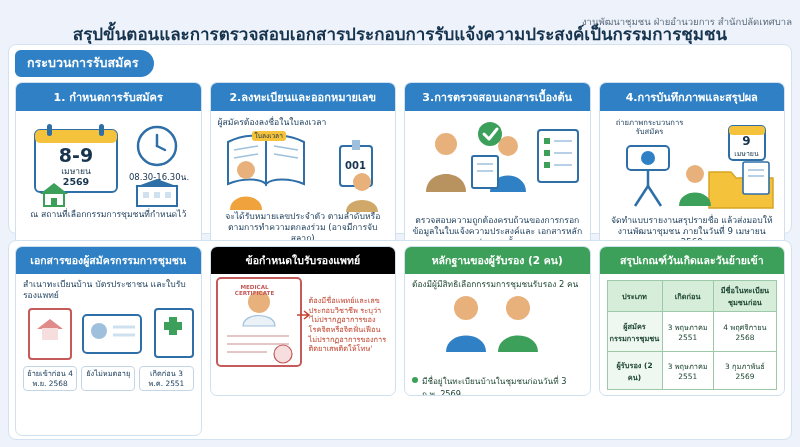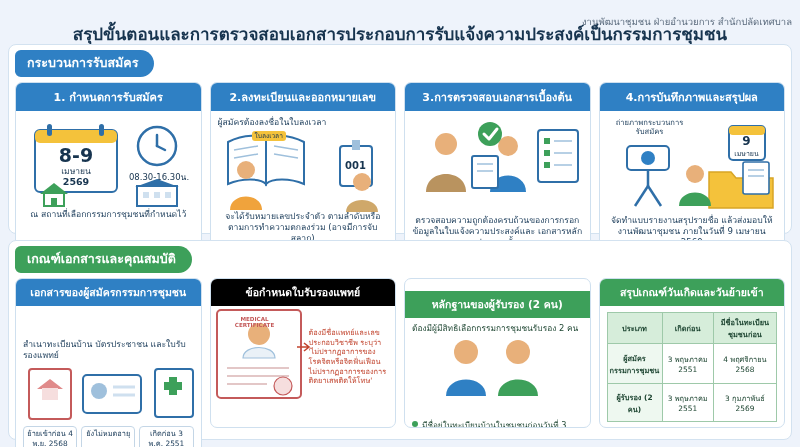--- a/index.html
+++ b/index.html
@@ -44,21 +44,21 @@
   
   .ccard {
     background:#fff; border:1px solid #cfe0ef; border-radius:7px;
     width:190px; overflow:hidden;
   }
   .ccard-h {
     color:#fff; font-size:10.5px; font-weight:bold;
     padding:5px 4px; text-align:center;
   }
   .c1 { background:#2f80c4; } .c2 { background:#000000; }
-  .c3 { background:#3da05a;margin-top:12px; } .c4 { background:#3da05a; }
+  .c3 { background:#3da05a; } .c4 { background:#3da05a; }
   
   table.tbl { width:100%; border-collapse:collapse; font-size:7.4px; }
   table.tbl th, table.tbl td {
     border:1px solid #9ec9a9; padding:3px 2px; text-align:center; color:#1d4531;
   }
   table.tbl th { background:#d6edda; font-weight:bold; }
   table.tbl td.lbl { background:#eef8f0; font-weight:bold; }
   .bullet { display:flex; align-items:flex-start; gap:4px; font-size:8.2px; margin-top:21px; color:#1d4531;}
   .dot { width:6px; height:6px; border-radius:50%; background:#3da05a; margin-top:2px; flex:none; }
   .tag {
@@ -220,29 +220,26 @@
           </svg>
         </div>
         <div class="card-note">จัดทำแบบรายงานสรุปรายชื่อ แล้วส่งมอบให้งานพัฒนาชุมชน ภายในวันที่ 9 เมษายน 2569</div>
       </div>
     </div>
 
   </div>
 </div>
 
 <div style="position:absolute; left:8px; top:240px; width:784px; height:200px; background:#ffffff; border:1px solid #d3e2f0; border-radius:8px;">
-  <div style="padding:5px 0 0 6px;">
-    <span class="band-head green">เกณฑ์เอกสารและคุณสมบัติ</span>
-  </div>
 
   <div class="cards" style="padding:5px 6px 6px 6px;">
 
     <div class="ccard" style="height:190px;">
       <div class="ccard-h c1">เอกสารของผู้สมัครกรรมการชุมชน</div>
-      <div style="padding:5px 7px;margin-top:28px;">
+      <div style="padding:5px 7px;">
         <div style="font-size:8.6px;line-height:1.3;color:#21415e;">สำเนาทะเบียนบ้าน บัตรประชาชน และใบรับรองแพทย์</div>
         <div style="position:relative;height:58px;margin-top:4px;">
           <svg width="46" height="56" style="position:absolute;left:4px;top:0;">
             <rect x="2" y="4" width="42" height="50" rx="3" fill="#ffffff" stroke="#c45a5a" stroke-width="2"></rect>
             <path d="M10 24 L23 14 L36 24 Z" fill="#e08a8a"></path>
             <rect x="15" y="23" width="16" height="12" fill="#f6dede"></rect>
           </svg>
           <svg width="62" height="42" style="position:absolute;left:58px;top:8px;">
             <rect x="2" y="2" width="58" height="38" rx="4" fill="#ffffff" stroke="#2f6fa8" stroke-width="2"></rect>
             <circle cx="18" cy="18" r="8" fill="#9fc0dc"></circle>

